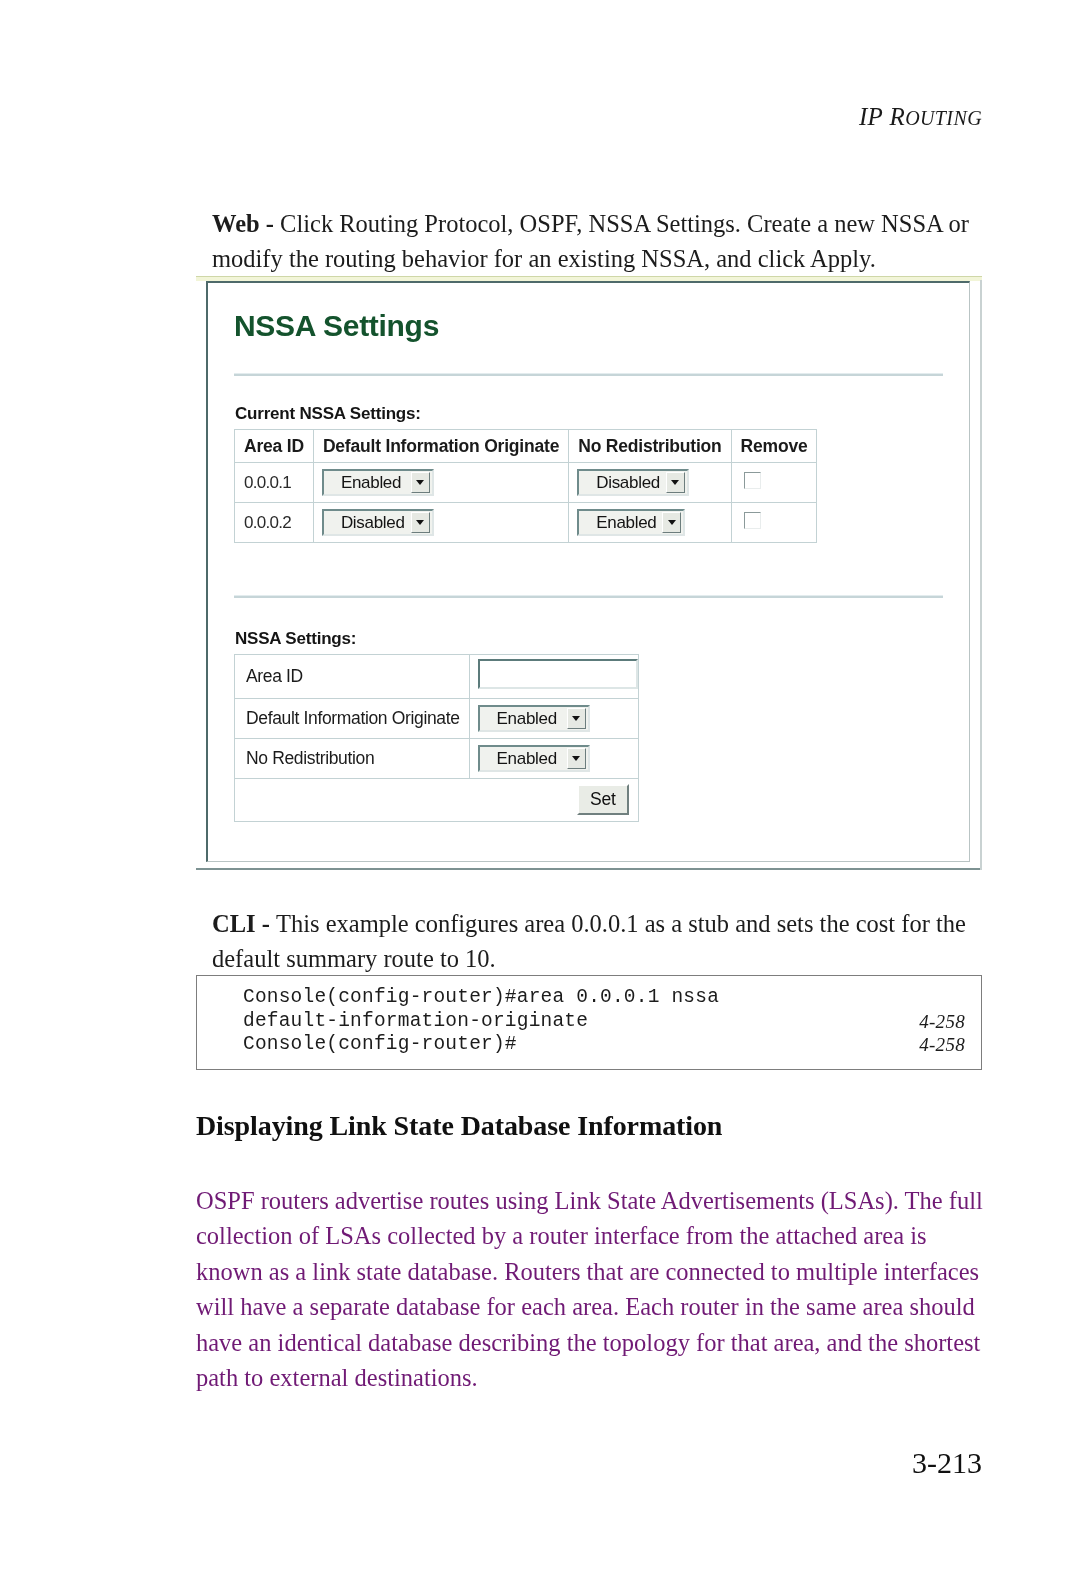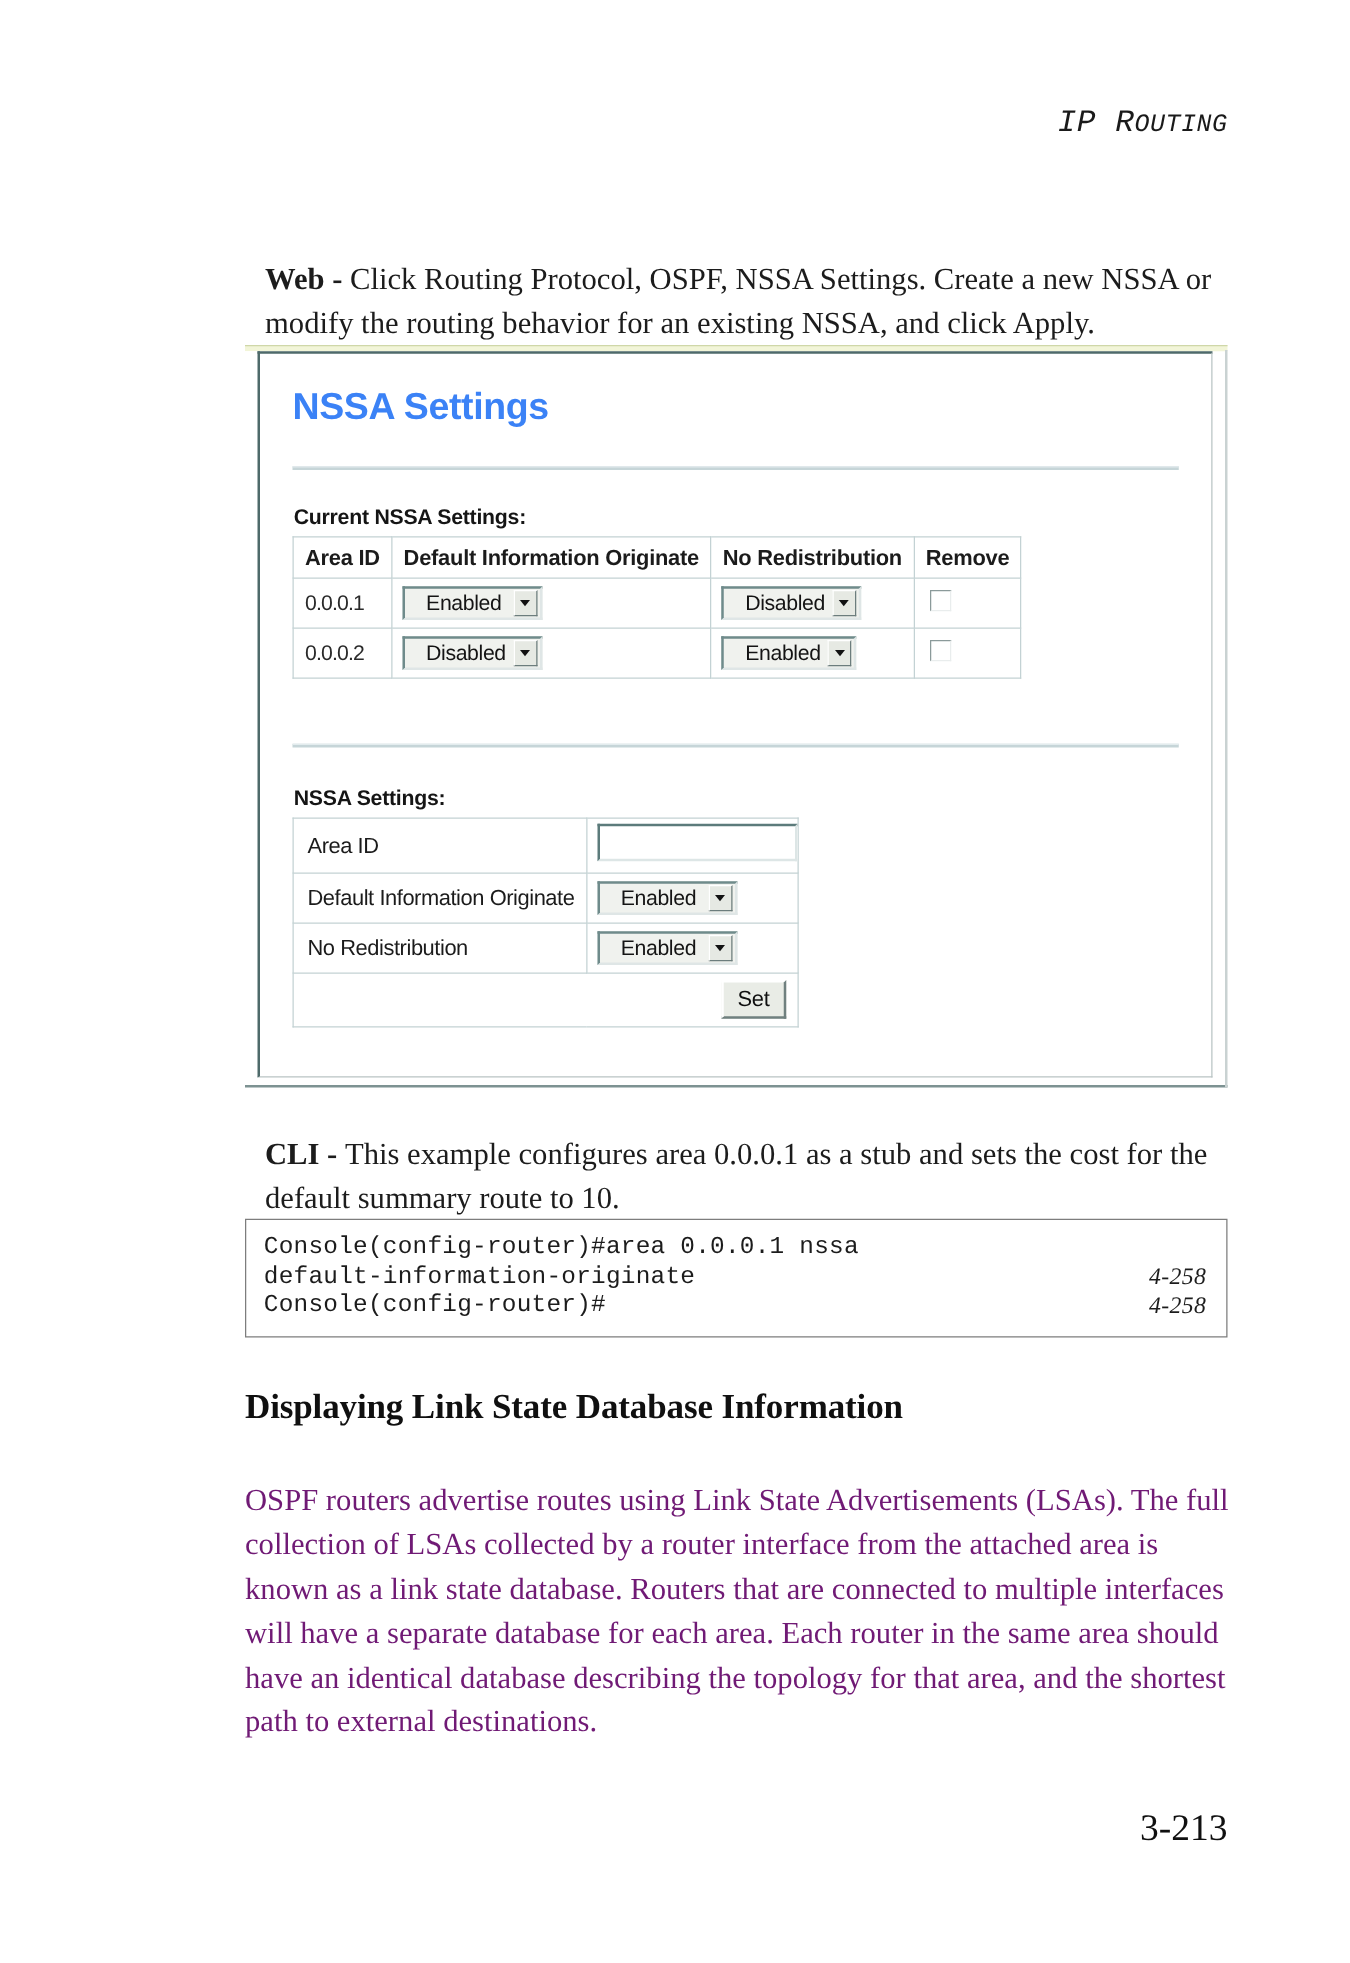--- a/index.html
+++ b/index.html
@@ -9,22 +9,22 @@
     background:#ffffff;
     font-family:"Liberation Serif", serif;
     color:#111;
     position:relative;
     overflow:hidden;
   }
 
   
   .running-head {
     position:absolute;
-    top:84px; right:98px;
-    font-family:Liberation Mono, monospace;
+    top:103px; right:98px;
+    font-family:Liberation Serif, serif;
     font-style:italic;
     font-size:25px;
     letter-spacing:0.4px;
     color:#1a1a1a;
     white-space:nowrap;
   }
   .running-head .small-caps { font-size:20px; }
 
   
   .content {
@@ -75,21 +75,21 @@
     background:#c9d2d2;
   }
 
   .panel { position:absolute; left:0; top:0; right:0; bottom:0; padding:22px 26px 0 26px; }
 
   .panel-title {
     font-family:"Liberation Sans", sans-serif;
     font-weight:bold;
     font-size:30px;
     letter-spacing:-0.3px;
-    color:#3b82f6;
+    color:#14532d;
     margin:4px 0 0 0;
   }
   .hr {
     height:3px;
     background:#c6d5d8;
     border-top:1px solid #e3ecee;
     margin:30px 0 0 0;
   }
   .hr.second { margin-top:0; }
 
@@ -221,20 +221,21 @@
     padding:10px 14px 12px 14px;
   }
   .cli-line {
     font-family:"Liberation Mono", monospace;
     font-size:19.5px;
     line-height:23.5px;
     color:#1c1c1c;
     white-space:pre;
     letter-spacing:0.2px;
     position:relative;
+    margin-left:32px;
   }
   .cli-ref {
     position:absolute; right:2px; top:0;
     font-family:"Liberation Serif", serif;
     font-style:italic;
     font-size:19px;
     color:#1c1c1c;
     letter-spacing:0.3px;
   }
 

